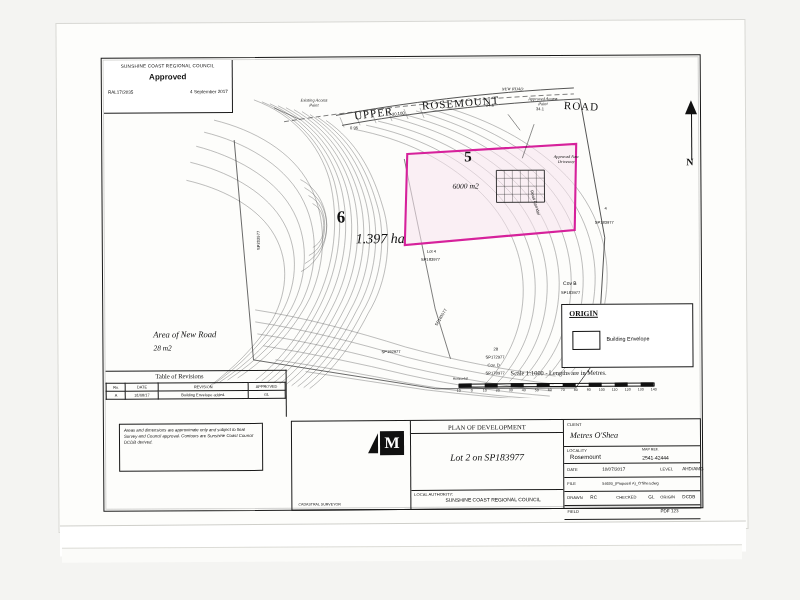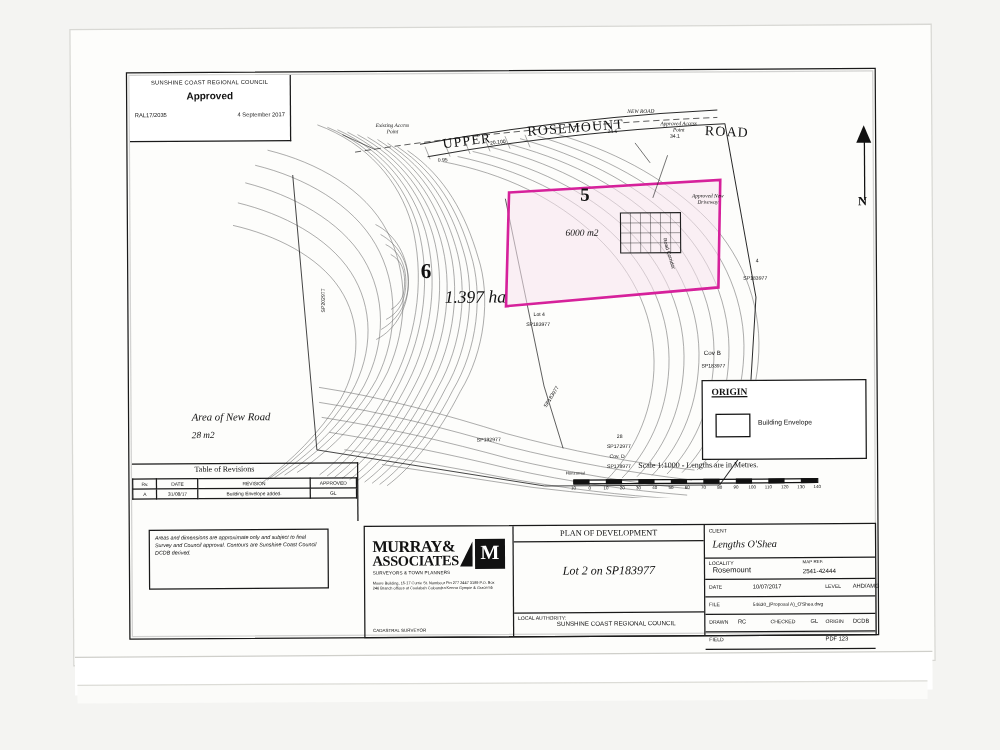--- a/index.html
+++ b/index.html
@@ -328,46 +328,40 @@
         <div class="num" style="left:156px;">110</div>
         <div class="num" style="left:169px;">120</div>
         <div class="num" style="left:182px;">130</div>
         <div class="num" style="left:195px;">140</div>
       </div>
     </div>
 
     <div class="tb">
 
       <div class="c1">
-        <div class="mlogo">
-          <div class="m1">MURRAY&amp;</div>
-          <div class="m2">ASSOCIATES</div>
-          <div class="m3">SURVEYORS &amp; TOWN PLANNERS</div>
-          <div class="m4">Moore Building, 15-17 Currie St. Nambour Pin 277 2447 3189 P.O. Box 246 Branch offices at Coolabah Caloundra Kenna Gympie &amp; Gracemb</div>
-        </div>
         <div class="mtri"></div>
         <div class="mbox">M</div>
         <div class="cadastral">CADASTRAL SURVEYOR</div>
       </div>
 
       <div class="c2">
         <div class="pod">PLAN OF DEVELOPMENT</div>
         <div class="prop">
           <div>Lot 2 on SP183977</div>
         </div>
         <div class="lauth">
           <div class="k">LOCAL AUTHORITY:</div>
           <div class="v">SUNSHINE COAST REGIONAL COUNCIL</div>
         </div>
       </div>
 
       <div class="c3">
         <div class="client">
           <div class="k">CLIENT</div>
-          <div class="v">Lengths O'Shea</div>
+          <div class="v">Metres O'Shea</div>
         </div>
         <div class="locality">
           <div class="k">LOCALITY</div>
           <div class="v">Rosemount</div>
           <div class="mk">MAP REF.</div>
           <div class="mv">2541-42444</div>
         </div>
 
         <div class="c3row">
           <div class="k">DATE</div>

